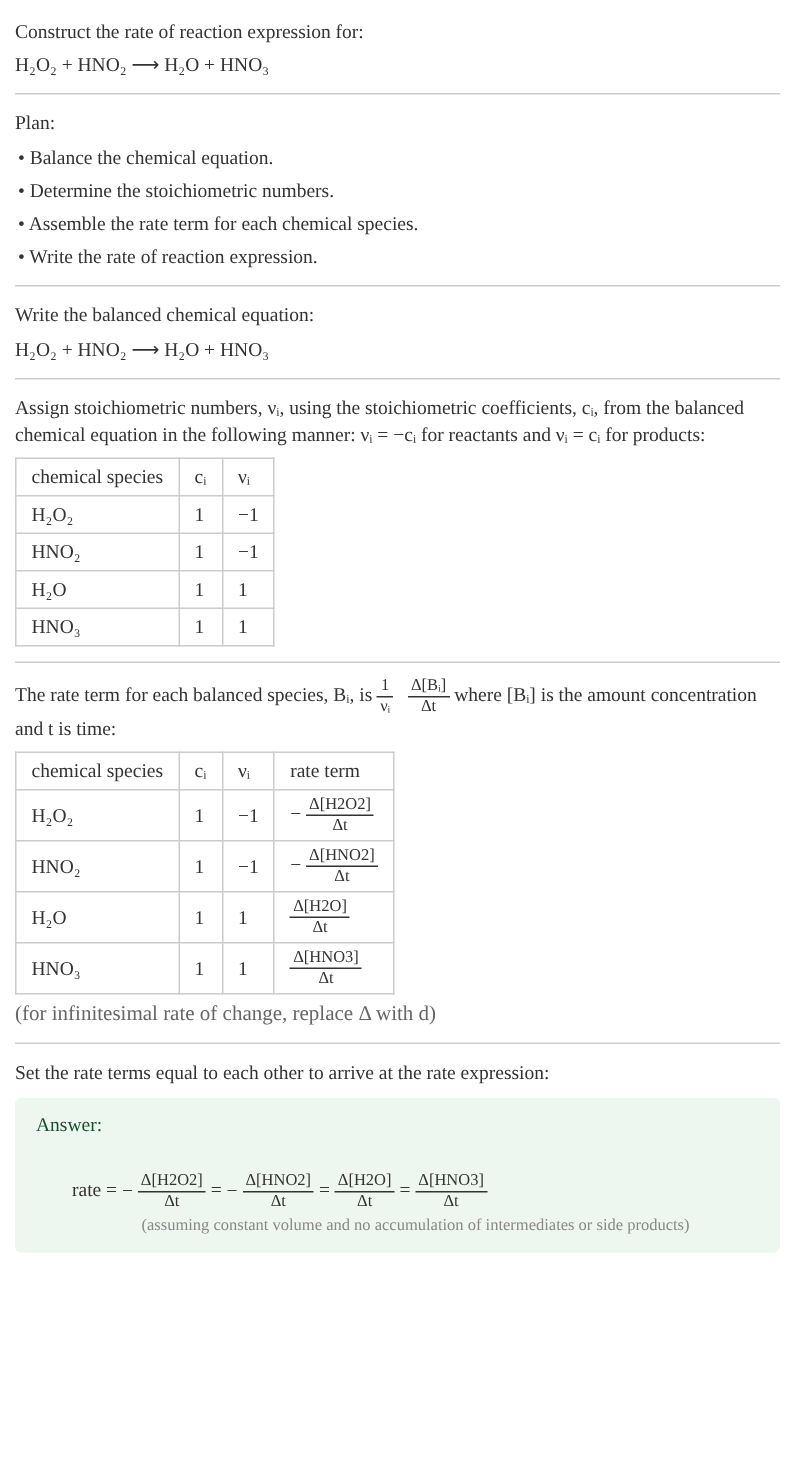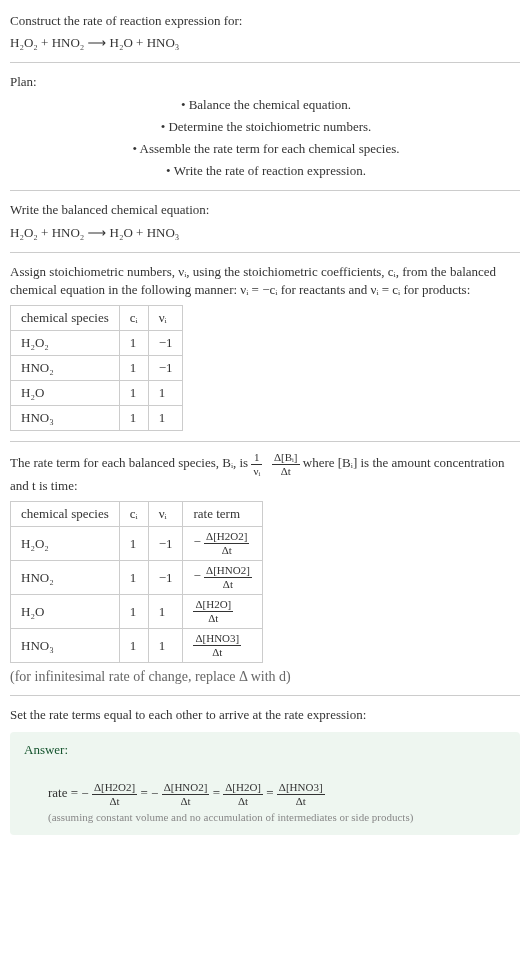--- a/index.html
+++ b/index.html
@@ -17,21 +17,20 @@
     border-top: 1px solid #ccc;
     margin: 10px 0;
   }
   .para {
     margin: 4px 0;
     line-height: 1.4;
     font-family: Liberation Serif, serif;
   }
   .bullet {
     margin-left: 2px;
-    text-align: center;
   }
   table.stoich {
     border-collapse: collapse;
     margin: 6px 0;
     padding-left: 36px;
   }
   table.stoich th, table.stoich td {
     border: 1px solid #ccc;
     padding: 4px 10px;
     text-align: left;
@@ -70,20 +69,21 @@
   .answer-label {
     color: #14532d;
   }
   .answer-line {
     margin: 24px 0 4px 24px;
   }
   .answer-note {
     margin-left: 24px;
     font-size: 11px;
     color: #888;
+    text-align: center;
   }
   .center-col { text-align: center; }
 </style>
 </head>
 <body>
 
 <div class="para">Construct the rate of reaction expression for:</div>
 <div class="para">H₂O₂ + HNO₂ ⟶ H₂O + HNO₃</div>
 
 <hr class="section-rule">

